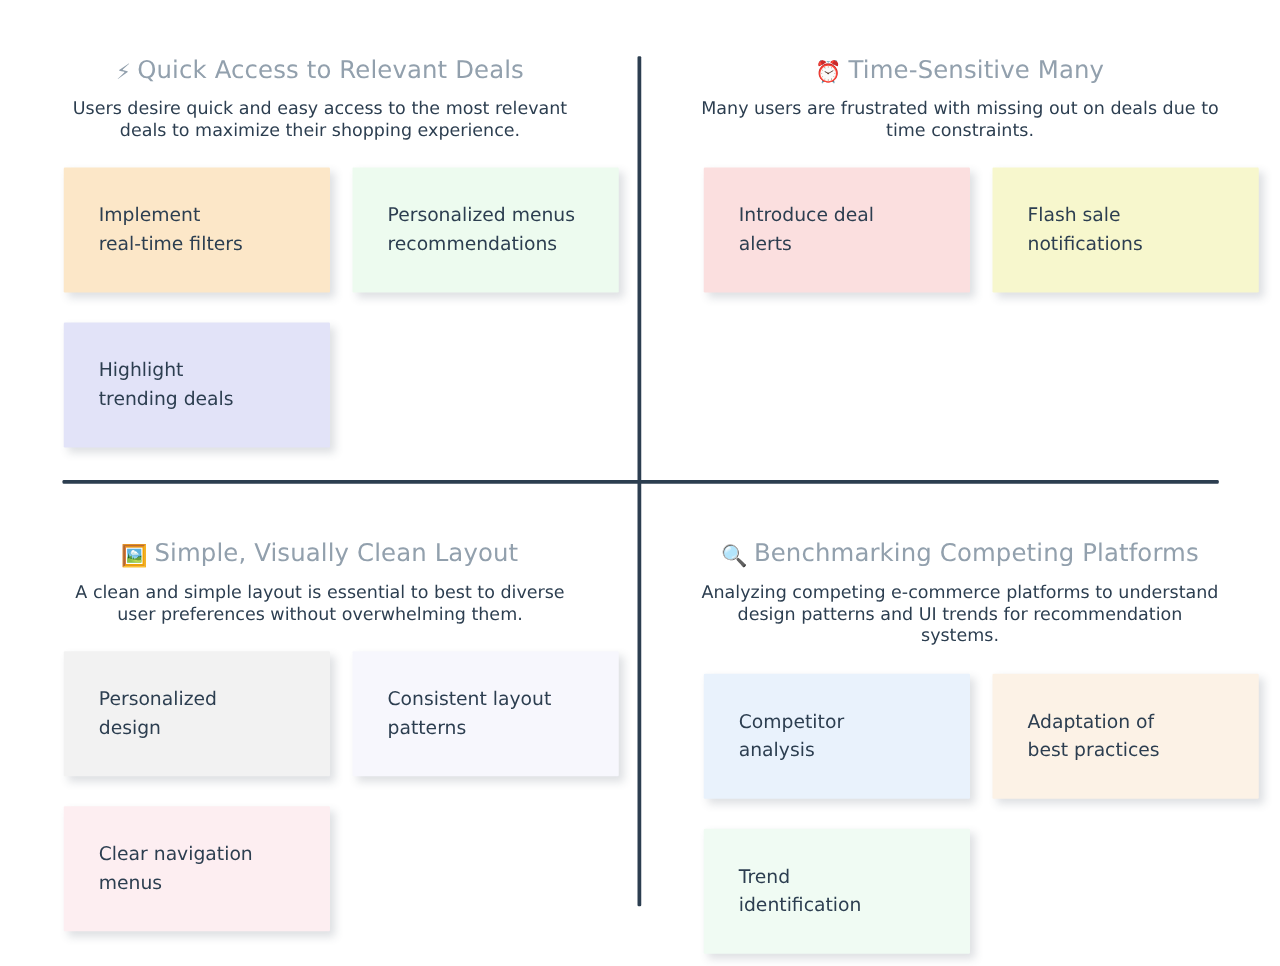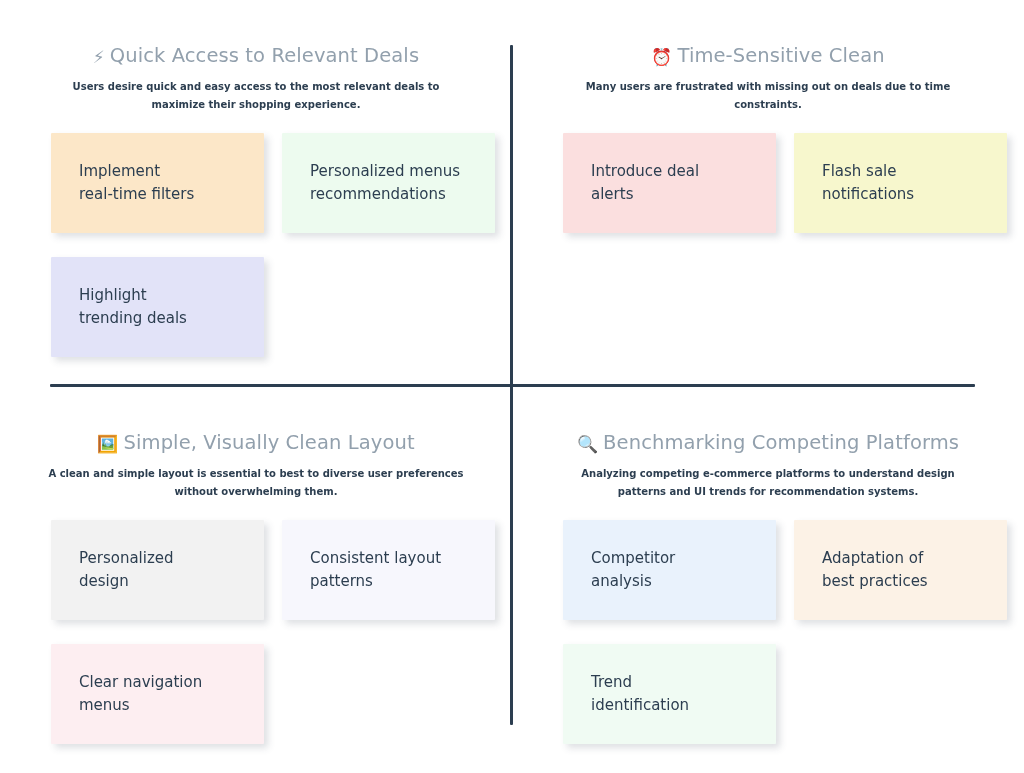--- a/index.html
+++ b/index.html
@@ -68,23 +68,23 @@
   }
   .q-title .emoji {
     font-size: 17px;
     vertical-align: -1px;
     margin-right: 5px;
     letter-spacing: 0;
   }
   .q-subtitle {
     margin: 9px auto 0 auto;
     width: 420px;
-    font-size: 10px;
+    font-size: 14px;
     line-height: 17.5px;
-    font-weight: 700;
+    font-weight: 400;
     color: #2c3e50;
   }
 
   
   .cards {
     position: relative;
     margin-top: 20px;
     padding-left: 51px;
     width: 512px;
     box-sizing: border-box;
@@ -148,21 +148,21 @@
 trending deals</span>
         </div>
         <div class="card-slot-empty"></div>
       </div>
     </div>
   </section>
 
   <section class="quadrant q-tr">
     <div class="q-header">
       <div class="q-title">
-        <span class="emoji">⏰</span><span>Time-Sensitive Clean</span>
+        <span class="emoji">⏰</span><span>Time-Sensitive Many</span>
       </div>
       <div class="q-subtitle">Many users are frustrated with missing out on deals due to time constraints.</div>
     </div>
     <div class="cards">
       <div class="card-row">
         <div class="card" style="background:#fbdfdf">
           <span class="card-label">Introduce deal
 alerts</span>
         </div>
         <div class="card" style="background:#f7f7cd">

